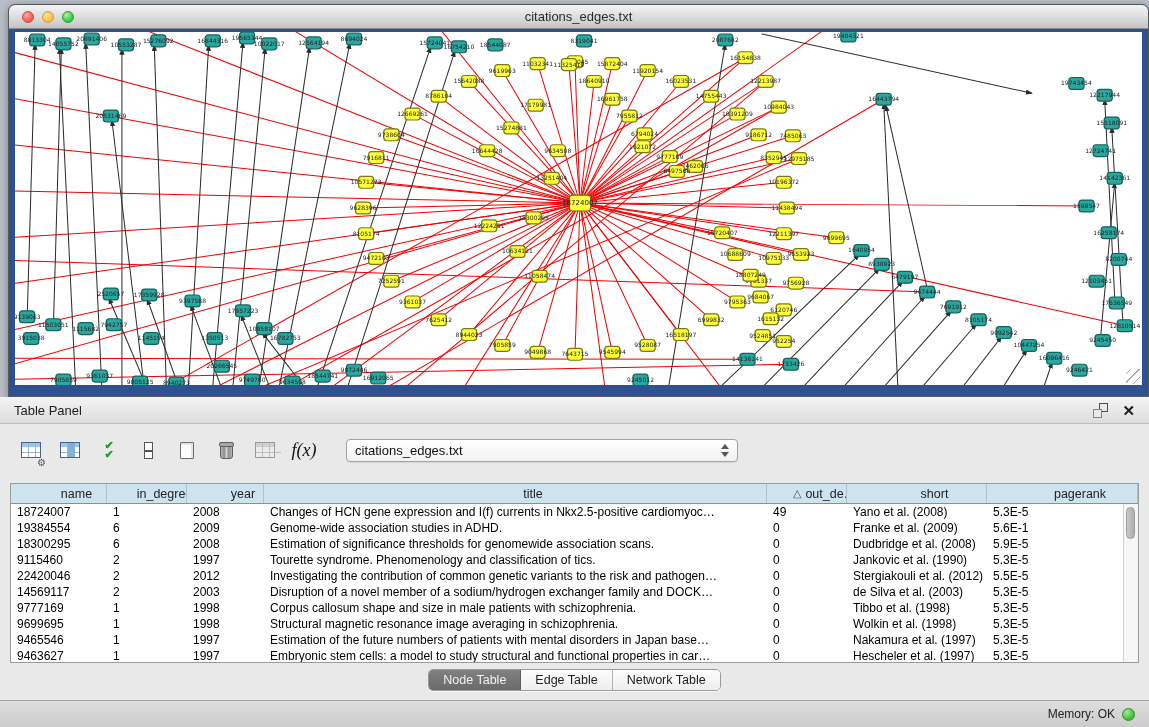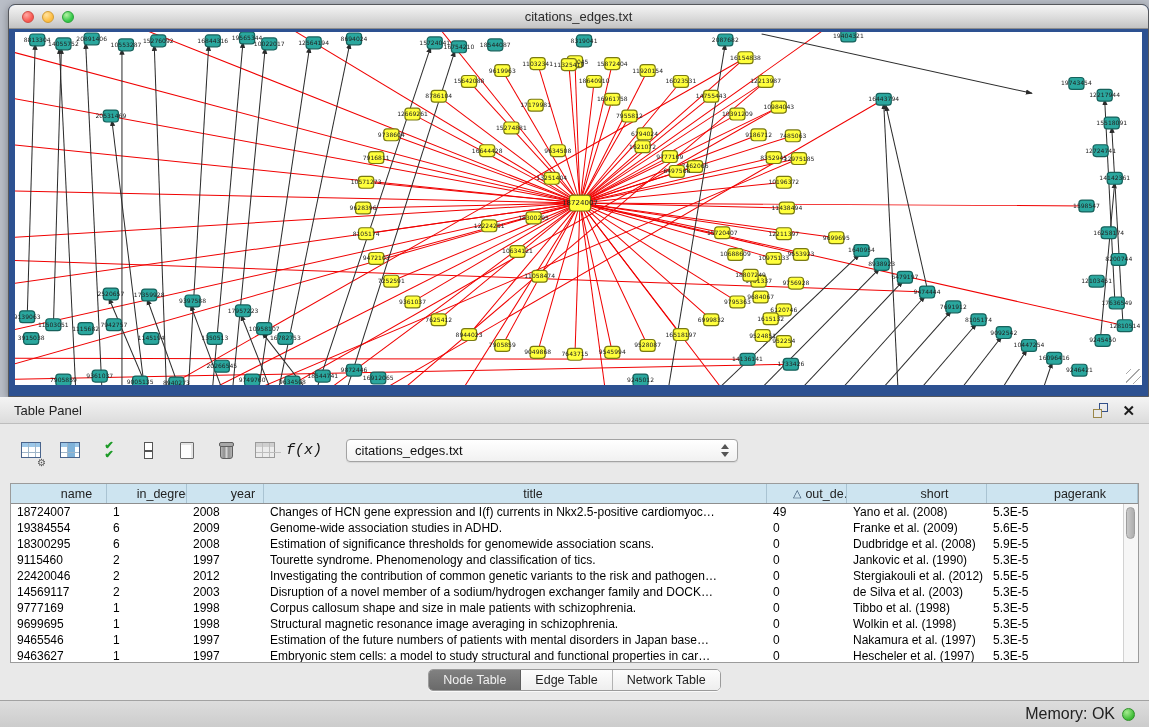--- a/index.html
+++ b/index.html
@@ -54,21 +54,21 @@
             font-weight:bold; color:#1d9b27; }
   .rows-ic { width:9px; height:17px; border:1px solid #555; background:#fff; position:relative; }
   .rows-ic::before { content:""; position:absolute; left:0; right:0; top:7px; height:2px; background:#555; }
   .doc-ic { width:14px; height:17px; background:#fdfdfd; border:1px solid #6d6d6d; border-radius:1px;
             box-shadow:inset -2px 2px 0 #e4e4e4; }
   .trash-ic { width:13px; height:14px; margin-top:4px;
               background:linear-gradient(90deg,#b5b5b5,#8f8f8f 30%,#d2d2d2 50%,#8f8f8f 70%,#b5b5b5);
               border:1px solid #5f5f5f; border-radius:2px 2px 3px 3px; position:relative; }
   .trash-ic::before { content:""; position:absolute; top:-4px; left:-2px; right:-2px; height:3px;
                       background:#a8a8a8; border:1px solid #5f5f5f; border-radius:2px; }
-  .fx-ic { font-family:Liberation Mono, monospace; font-style:italic; font-size:15px; color:#111; }
+  .fx-ic { font-family:Liberation Serif, serif; font-style:italic; font-size:18px; color:#111; }
 
   .combo { width:392px; height:23px; margin-left:16px; border:1px solid #a3a3a3; border-radius:4px;
            background:linear-gradient(#ffffff,#f1f1f1); display:flex; align-items:center;
            padding:0 8px; font-size:13px; color:#111; box-shadow:0 1px 1px rgba(0,0,0,.08); }
   .combo .updown { margin-left:auto; display:flex; flex-direction:column; gap:3px; }
   .combo .tri-up   { width:0; height:0; border-left:4px solid transparent; border-right:4px solid transparent; border-bottom:5px solid #555; }
   .combo .tri-down { width:0; height:0; border-left:4px solid transparent; border-right:4px solid transparent; border-top:5px solid #555; }
 
   
   .table-wrap { position:absolute; left:10px; top:86px; width:1129px; height:180px;
@@ -91,21 +91,21 @@
             background:#fff; box-shadow:0 1px 0 rgba(255,255,255,.7); }
   .seg { padding:0 14px; line-height:21px; font-size:12.5px; color:#222;
          background:linear-gradient(#fdfdfd,#eeeeee); border-right:1px solid #b2b2b2; cursor:default; }
   .seg:last-child { border-right:none;text-align:center; }
   .seg.active { background:linear-gradient(#818181,#6a6a6a); color:#f1f1f1; border-right-color:#5e5e5e; }
 
   
   .statusbar { position:absolute; left:0; top:700px; width:1149px; height:27px;
                background:linear-gradient(#dddddd,#cccccc); border-top:1px solid #a2a2a2;
                display:flex; align-items:center; justify-content:flex-end; gap:7px;
-               padding-right:14px; font-size:16px; color:#222; }
+               padding-right:14px; font-size:12px; color:#222; }
   .mem-dot { width:13px; height:13px; border-radius:50%;
              background:radial-gradient(circle at 35% 30%, #a5ec8f, #3dbb35 70%);
              border:1px solid #2e8f28; }
 </style>
 </head>
 <body>
 
 <div class="page">
 
   <div class="net-window">
@@ -595,21 +595,21 @@
             <div class="td c5">Yano et al. (2008)</div>
             <div class="td c6">5.3E-5</div>
           </div>
           <div class="trow">
             <div class="td c0">19384554</div>
             <div class="td c1">6</div>
             <div class="td c2">2009</div>
             <div class="td c3">Genome-wide association studies in ADHD.</div>
             <div class="td c4">0</div>
             <div class="td c5">Franke et al. (2009)</div>
-            <div class="td c6">5.6E-5</div>
+            <div class="td c6">5.6E-1</div>
           </div>
           <div class="trow">
             <div class="td c0">18300295</div>
             <div class="td c1">6</div>
             <div class="td c2">2008</div>
             <div class="td c3">Estimation of significance thresholds for genomewide association scans.</div>
             <div class="td c4">0</div>
             <div class="td c5">Dudbridge et al. (2008)</div>
             <div class="td c6">5.9E-5</div>
           </div>

